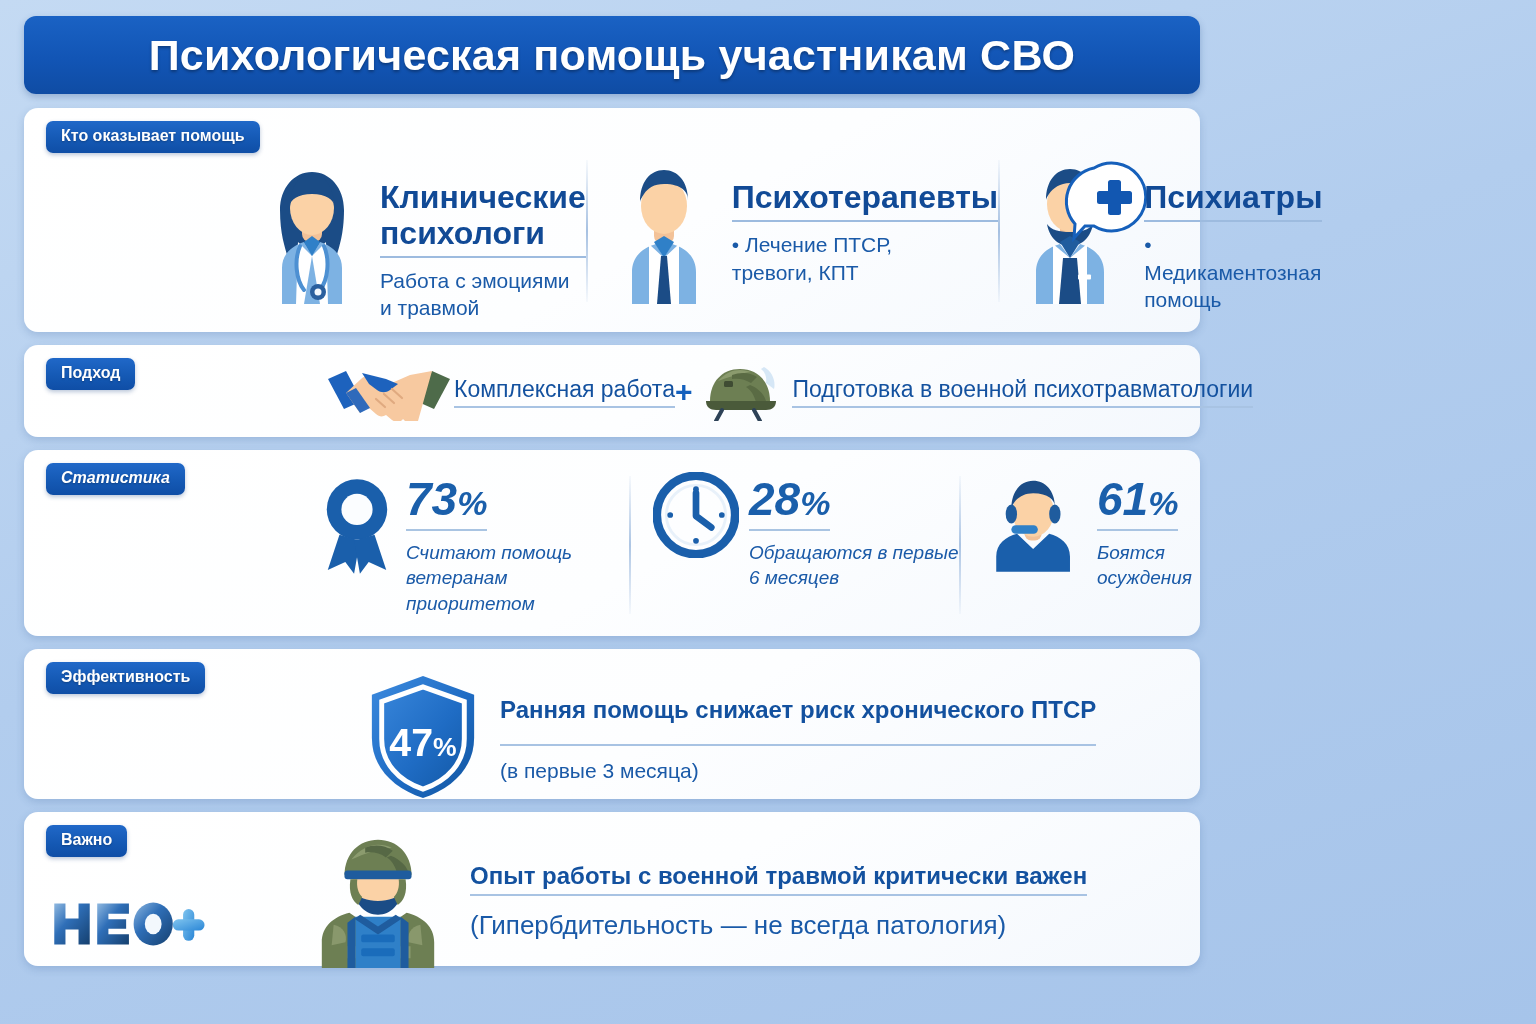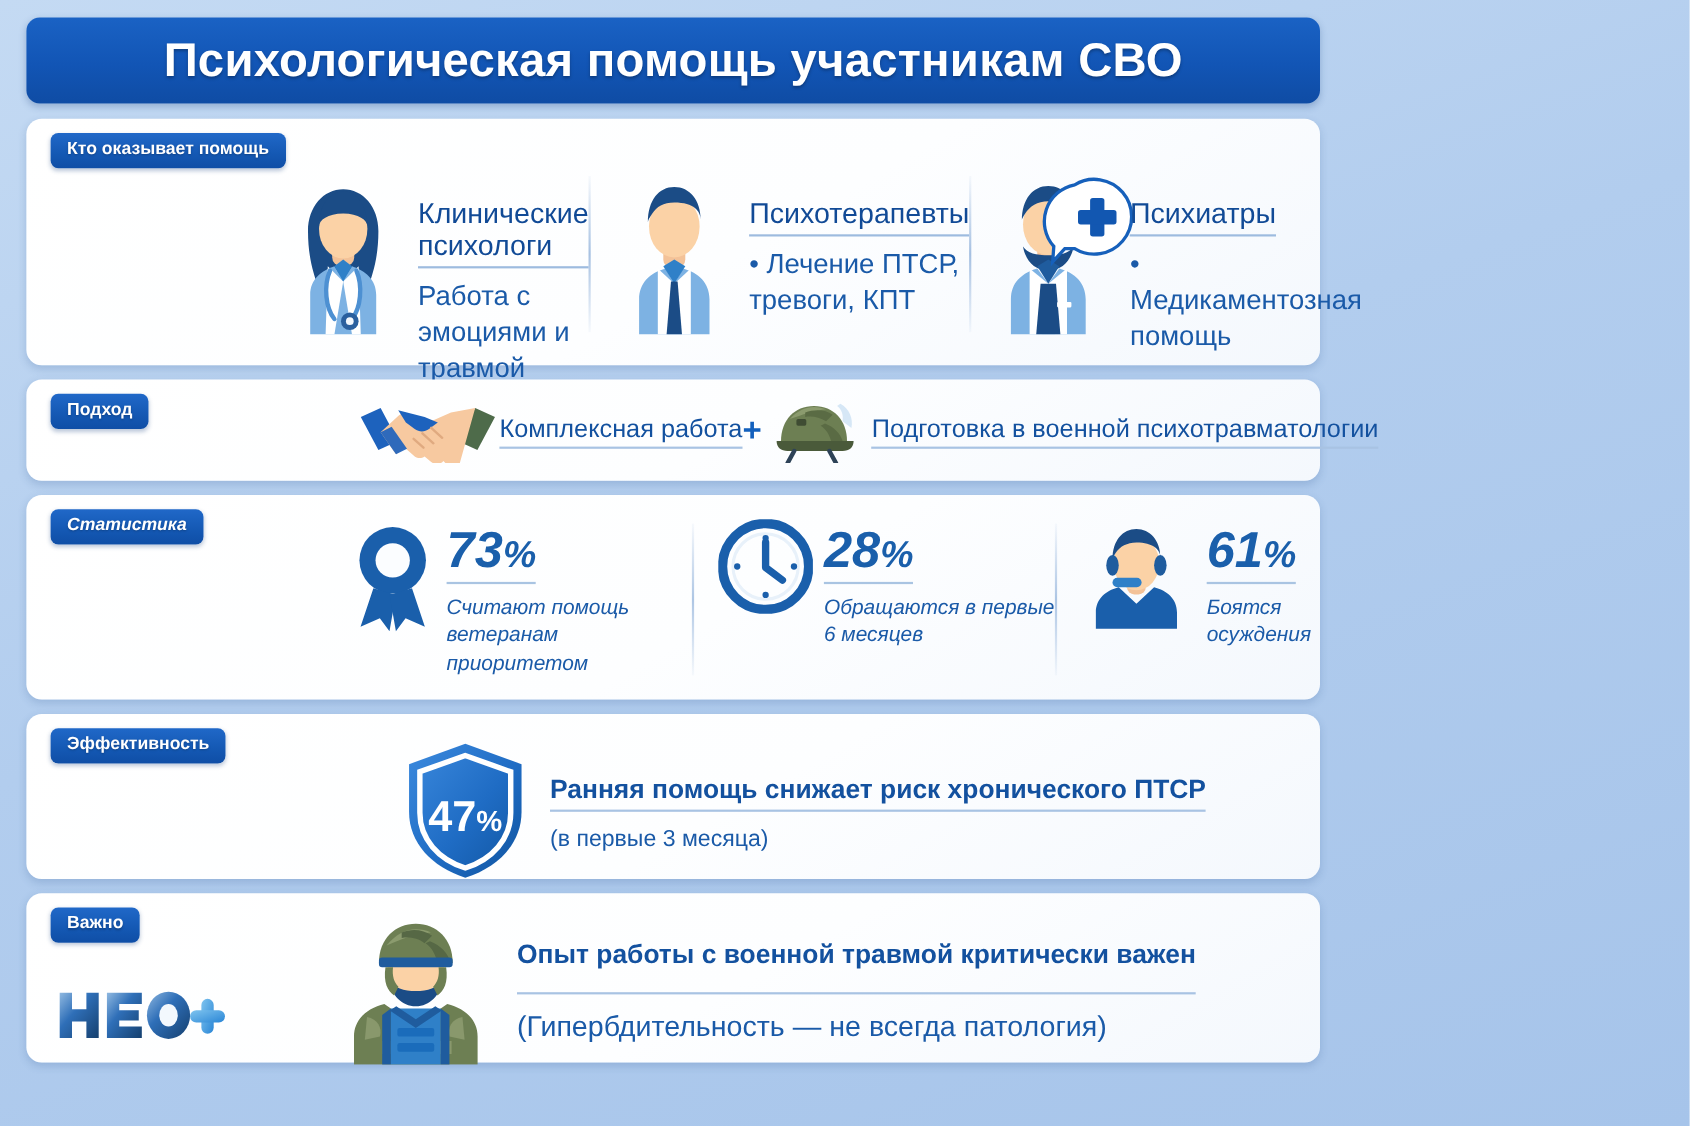--- a/index.html
+++ b/index.html
@@ -73,27 +73,27 @@
     flex: 1 1 0; position: relative; padding-left: 18px;
   }
   .provider + .provider::before {
     content: ""; position: absolute; left: 0; top: 6px;
     width: 2px; height: 142px;
     background: linear-gradient(180deg, rgba(120,160,210,.05), rgba(120,160,210,.65), rgba(120,160,210,.05));
   }
   .avatar { width: 120px; height: 150px; flex: 0 0 120px; }
   .provider-text { padding-top: 26px; }
   .provider-title {
-    font-size: 26px; font-weight: normal; color: #114a96;
+    font-size: 32px; font-weight: bold; color: #114a96;
     line-height: 1.12; padding-bottom: 4px;
     border-bottom: 2px solid #9dbbdf;
     display: inline-block;
   }
   .provider-desc {
-    font-size: 25px; color: #1a5aa8; line-height: 1.32;
+    font-size: 21px; color: #1a5aa8; line-height: 1.32;
     margin-top: 9px; max-width: 230px;
   }
 
   
   .approach-row {
     position: absolute; left: 300px; top: 18px; right: 20px;
     display: flex; align-items: center; height: 58px;
   }
   .approach-text {
     font-size: 23px; color: #13519f; font-weight: 500;
@@ -126,33 +126,33 @@
   .stat-number .pc { font-size: 34px; }
   .stat-label { font-size: 19px; color: #1a5aa8; line-height: 1.34; margin-top: 9px; }
 
   
   .effect-row {
     position: absolute; left: 340px; top: 24px; right: 20px;
     display: flex; align-items: center; gap: 18px;
   }
   .effect-text-main {
     font-size: 24px; color: #13519f; font-weight: 600;
-    padding-bottom: 4px; border-bottom: 2px solid #a8c3e3; display: inline-block;
+    padding-bottom: 20px; border-bottom: 2px solid #a8c3e3; display: inline-block;
     white-space: nowrap;
   }
   .effect-text-sub { font-size: 21px; color: #1a5aa8; margin-top: 13px; }
 
   
   .important-row {
     position: absolute; left: 280px; top: 18px; right: 20px;
     display: flex; align-items: center; gap: 18px;
   }
   .important-main {
     font-size: 24px; color: #13519f; font-weight: 600;
-    padding-bottom: 20px; border-bottom: 2px solid #a8c3e3; display: inline-block;
+    padding-bottom: 4px; border-bottom: 2px solid #a8c3e3; display: inline-block;
     white-space: nowrap;
   }
   .important-sub { font-size: 26px; color: #1a5aa8; margin-top: 14px; }
 
   .logo { position: absolute; left: 24px; bottom: 10px; }
 </style>
 </head>
 <body>
 
 <div class="page">

